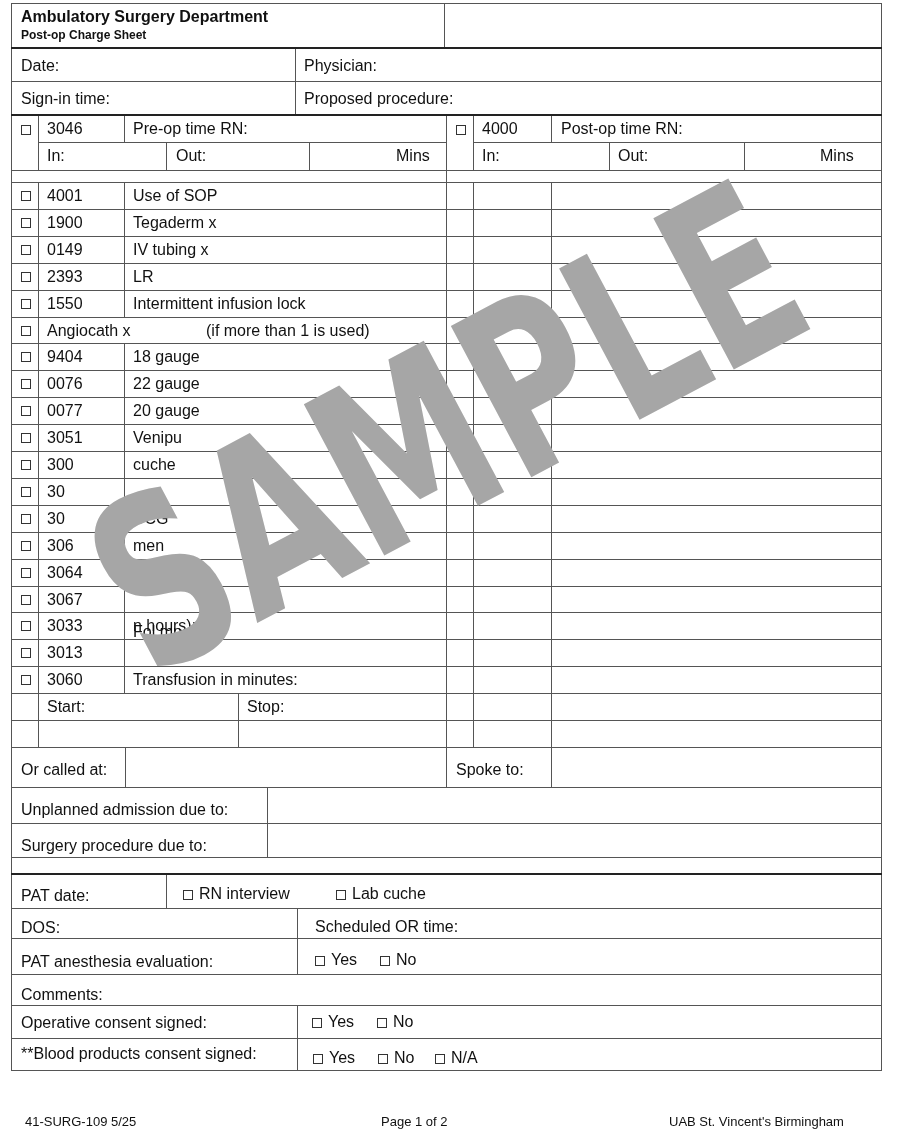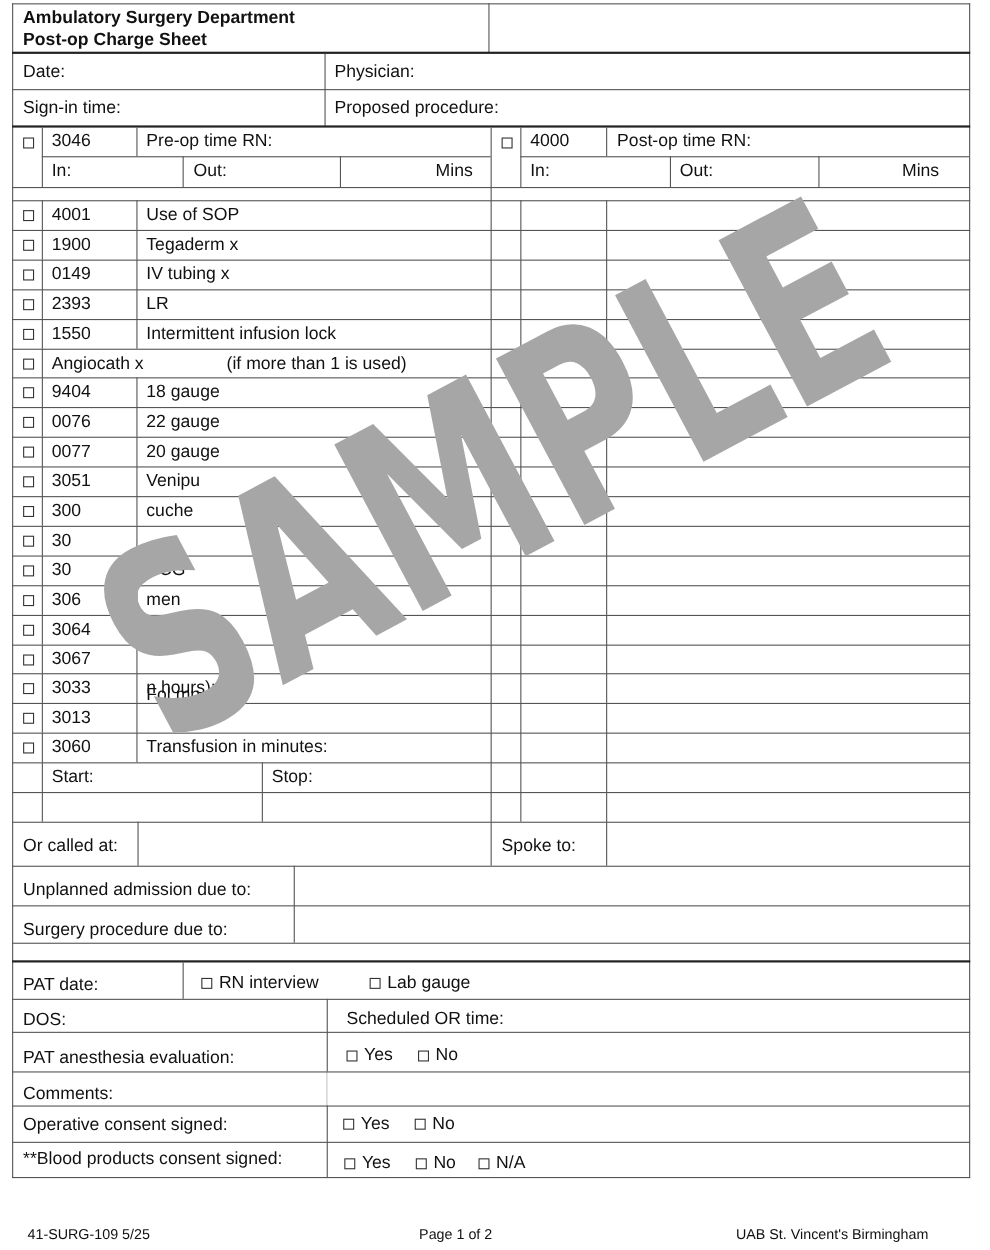--- a/index.html
+++ b/index.html
@@ -18,21 +18,21 @@
 </style>
 </head>
 <body>
 
 <div class="ln v" style="left:11px;top:3px;height:1068px;"></div>
 <div class="ln v" style="left:881px;top:3px;height:1068px;"></div>
 <div class="ln h" style="left:11px;top:3px;width:871px;"></div>
 
 <div class="ln v" style="left:444px;top:3px;height:45px;"></div>
 <div class="t b" style="left:21px;top:9px;font-size:16px;">Ambulatory Surgery Department</div>
-<div class="t b" style="left:21px;top:29px;font-size:16px;">Post-op Charge Sheet</div>
+<div class="t b" style="left:21px;top:29px;font-size:12px;">Post-op Charge Sheet</div>
 <div class="ln thick" style="left:11px;top:47px;width:871px;"></div>
 
 <div class="ln v" style="left:295px;top:49px;height:66px;"></div>
 <div class="t" style="left:21px;top:58px;">Date:</div>
 <div class="t" style="left:304px;top:58px;">Physician:</div>
 <div class="ln h" style="left:11px;top:81px;width:871px;"></div>
 <div class="t" style="left:21px;top:91px;">Sign-in time:</div>
 <div class="t" style="left:304px;top:91px;">Proposed procedure:</div>
 <div class="ln thick" style="left:11px;top:114px;width:871px;"></div>
 
@@ -238,21 +238,21 @@
 <div class="ln v" style="left:267px;top:787px;height:70px;"></div>
 <div class="t" style="left:21px;top:802px;">Unplanned admission due to:</div>
 <div class="ln h" style="left:11px;top:823px;width:871px;"></div>
 <div class="t" style="left:21px;top:838px;">Surgery procedure due to:</div>
 <div class="ln h" style="left:11px;top:857px;width:871px;"></div>
 <div class="ln thick" style="left:11px;top:873px;width:871px;"></div>
 
 <div class="ln v" style="left:166px;top:875px;height:33px;"></div>
 <div class="t" style="left:21px;top:888px;">PAT date:</div>
 <div class="t" style="left:183px;top:886px;"><span class="cbi"></span><span>RN interview</span></div>
-<div class="t" style="left:336px;top:886px;"><span class="cbi"></span><span>Lab gauge</span></div>
+<div class="t" style="left:336px;top:886px;"><span class="cbi"></span><span>Lab cuche</span></div>
 <div class="ln h" style="left:11px;top:908px;width:871px;"></div>
 
 <div class="ln v" style="left:297px;top:908px;height:163px;"></div>
 <div class="ln" style="left:297px;top:974px;width:1px;height:31px;background:#fff;"></div>
 <div class="t" style="left:21px;top:920px;">DOS:</div>
 <div class="t" style="left:315px;top:919px;">Scheduled OR time:</div>
 <div class="ln h" style="left:11px;top:938px;width:871px;"></div>
 
 <div class="t" style="left:21px;top:954px;">PAT anesthesia evaluation:</div>
 <div class="t" style="left:315px;top:952px;"><span class="cbi"></span><span>Yes</span></div>

